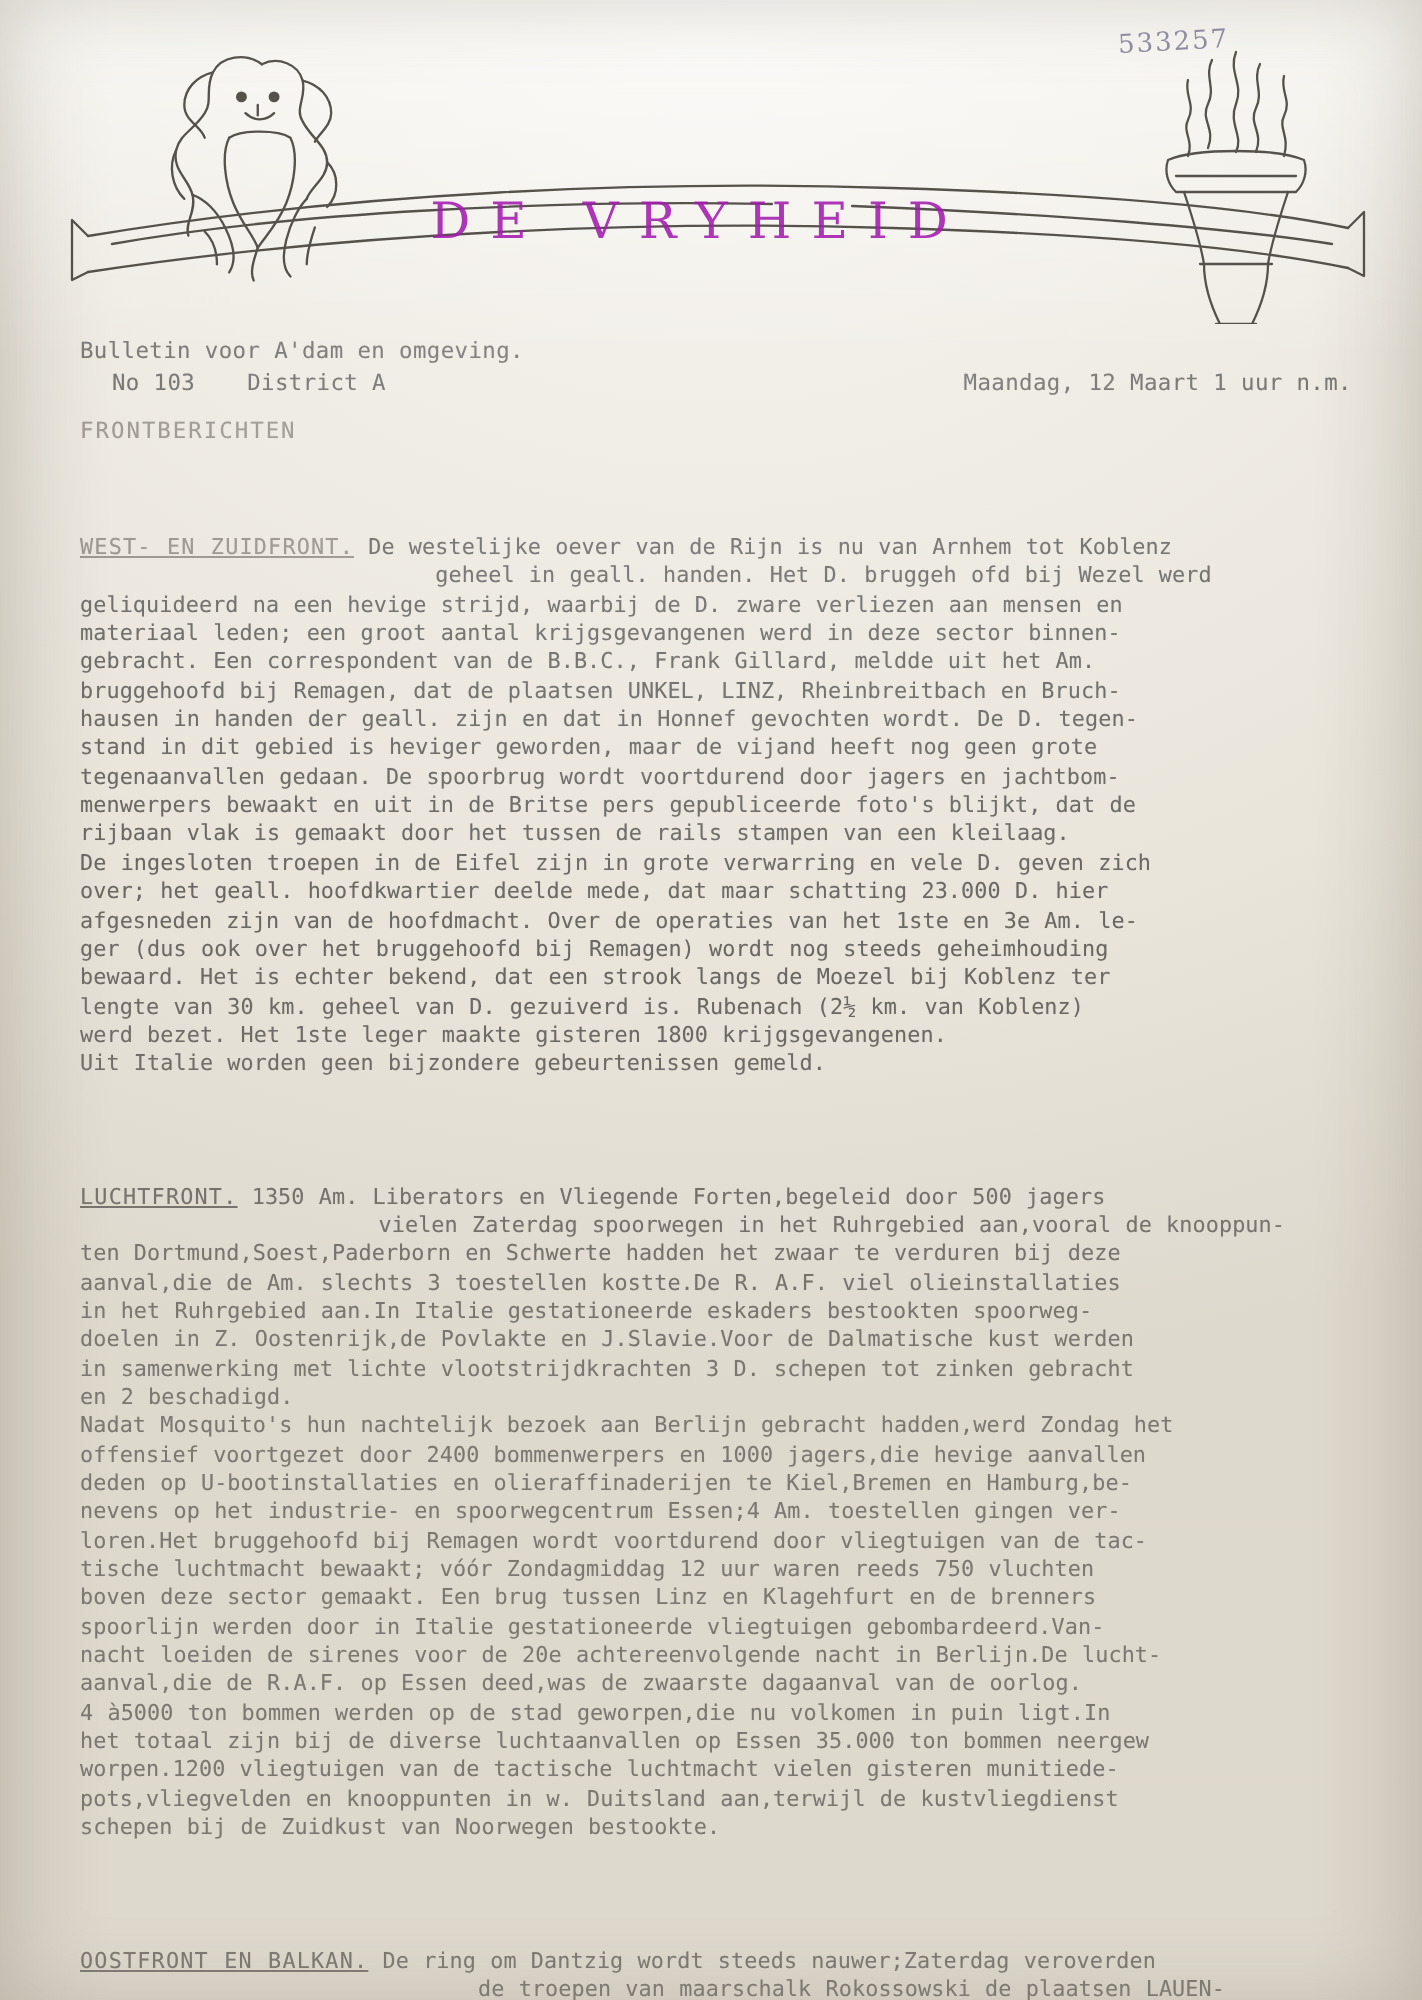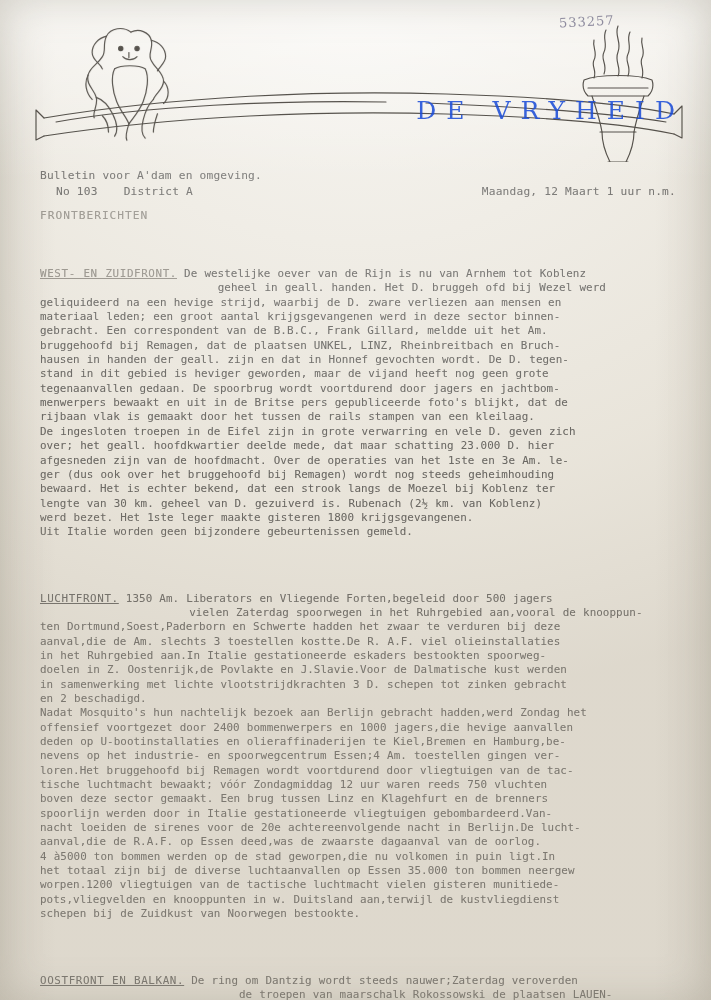--- a/index.html
+++ b/index.html
@@ -50,27 +50,27 @@
   
   .masthead {
     position: relative;
     height: 152px;
     margin: 10px 26px 0 26px;
   }
   .masthead svg { display: block; }
 
   .masthead-title {
     position: absolute;
-    left: 0; right: 0;
+    left: 0; right: 12px;
     top: 86px;
-    text-align: right;
+    text-align: center;
     font-family: "DejaVu Serif", serif;
     font-size: 25px;
     letter-spacing: 10px;
-    color: #1d4ed8;
+    color: #a21caf;
     opacity: .88;
   }
 
   
   .headblock {
     margin: 6px 0 0 40px;
     width: 640px;
     font-size: 11.2px;
     line-height: 16px;
     letter-spacing: .2px;

